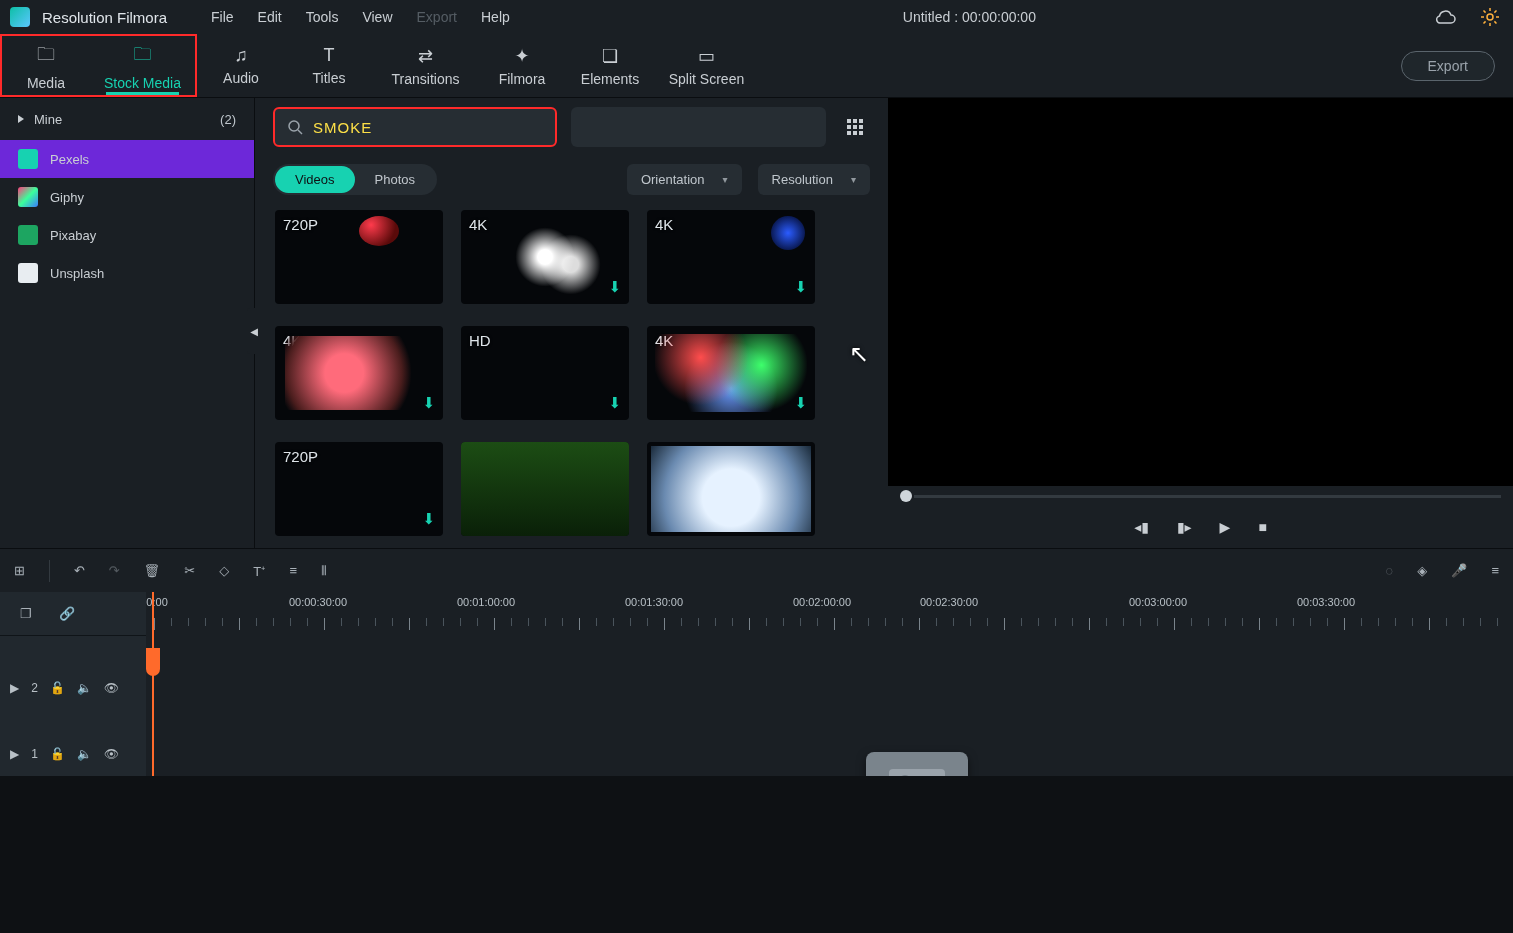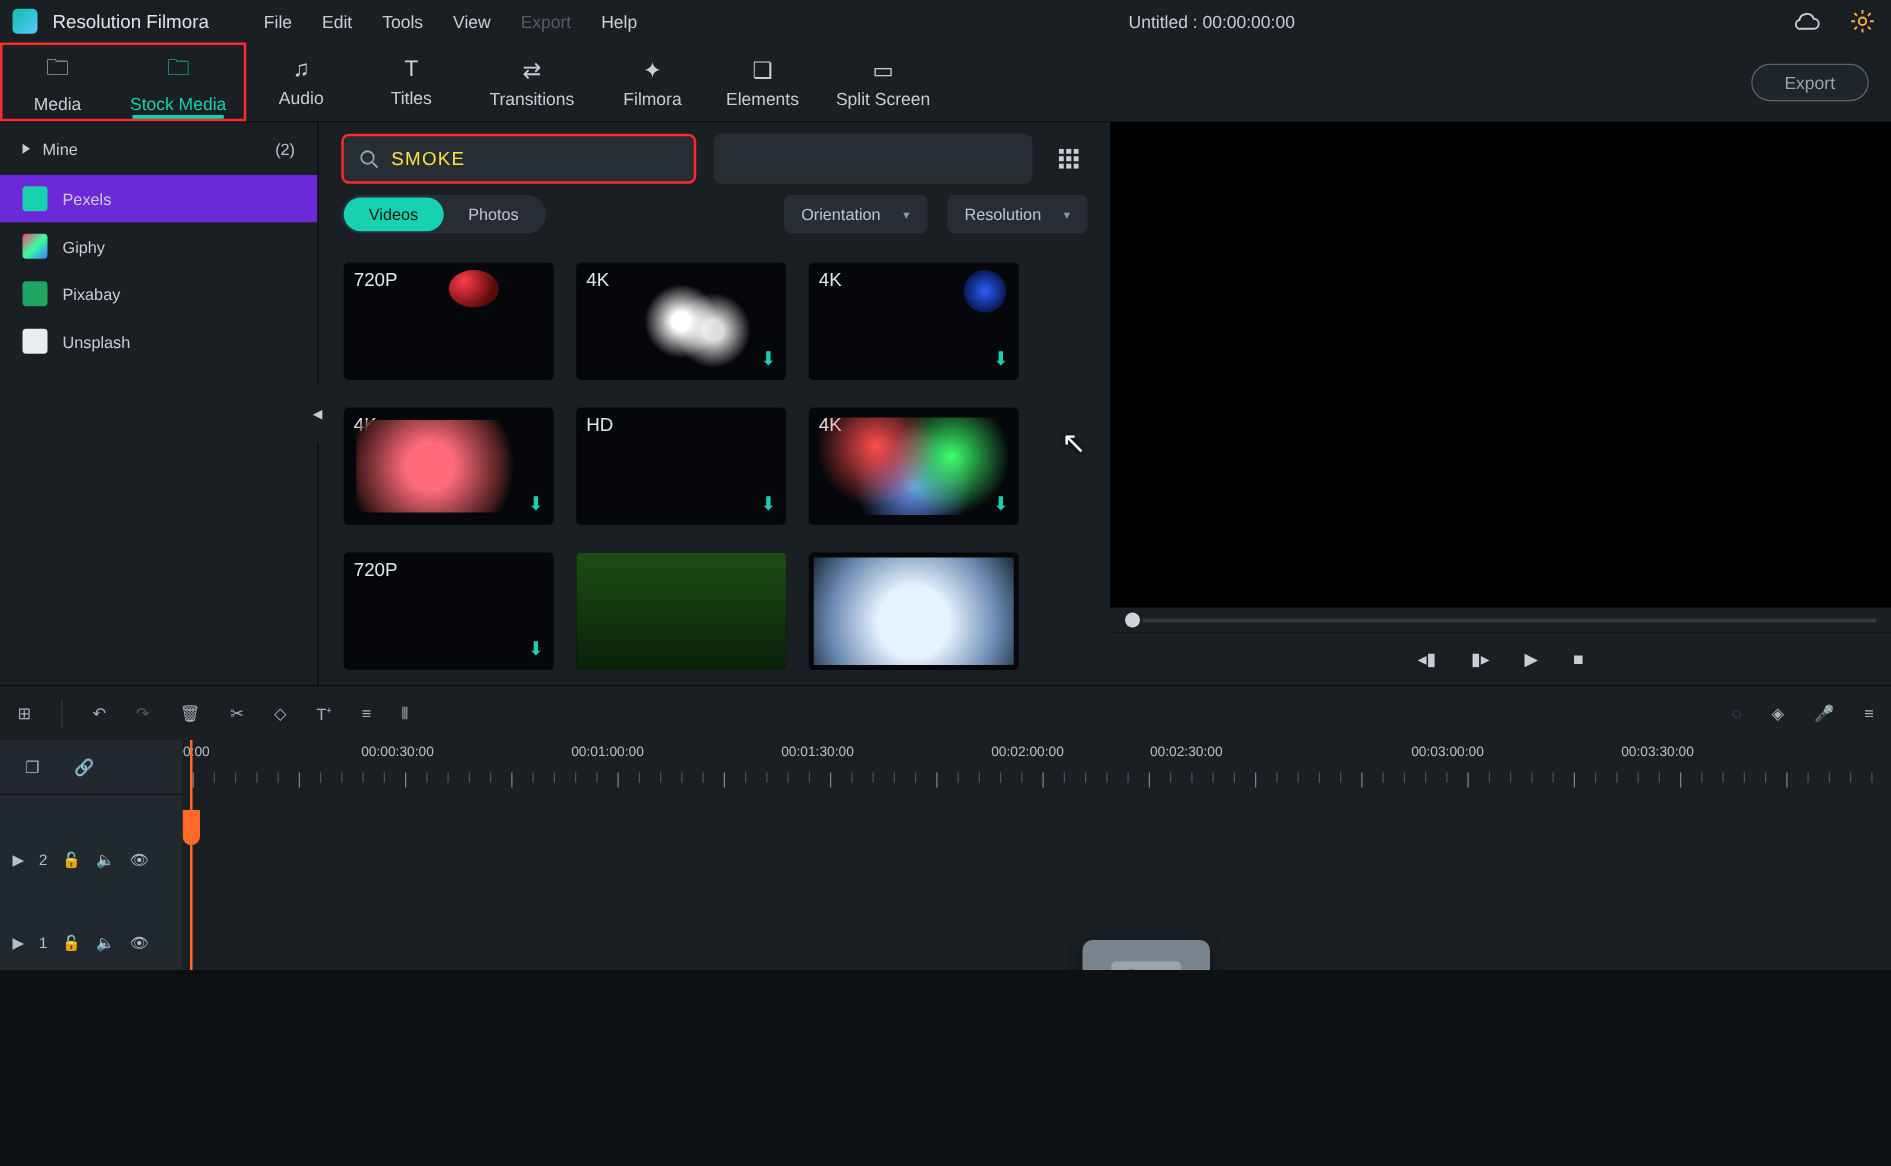--- a/index.html
+++ b/index.html
@@ -32,21 +32,21 @@
 .src.active { background:#6d28d9;text-align:center; }
 .src .sq { width:20px; height:20px; border-radius:3px; }
 
 .browser { flex:1; background:#1a1f24; position:relative; padding:0 18px; border-left:1px solid #0a0d10; }
 .searchrow { display:flex; align-items:center; gap:14px; height:58px; }
 .searchbox { flex:1; height:40px; background:#262d33; border:2px solid #ff2a2a; border-radius:6px; display:flex; align-items:center; padding:0 12px; gap:10px; max-width:338px; }
 .searchbox input { flex:1; background:transparent; border:none; outline:none; color:#fde047; font-size:15px; letter-spacing:1px; }
 .searchext { flex:1; height:40px; background:#262d33; border-radius:6px; }
 .gridbtn { width:30px; height:30px; display:flex; align-items:center; justify-content:center; color:#c9ced3; }
 
-.filterrow { display:flex; align-items:flex-start; gap:10px; height:46px; }
+.filterrow { display:flex; align-items:center; gap:10px; height:46px; }
 .pill { background:#262d33; border-radius:18px; padding:2px; display:flex; }
 .pillbtn { padding:6px 20px; border-radius:16px; color:#c0c6cc; font-size:13px; }
 .pillbtn.active { background:#17d2b1; color:#0e1114; }
 .dd { margin-left:auto; background:#262d33; border-radius:6px; padding:8px 14px; display:flex; align-items:center; gap:18px; color:#bfc6cc; }
 .dd .chev { font-size:10px; opacity:.7; }
 
 .grid { display:grid; grid-template-columns:repeat(3,168px); gap:22px 18px; padding:8px 2px; }
 .thumb { width:168px; height:94px; background:#05070a; border-radius:4px; position:relative; overflow:hidden; }
 .thumb .res { position:absolute; top:6px; left:8px; font-size:15px; color:#dfe5ea; text-shadow:0 0 3px #000; }
 .thumb .dl { position:absolute; right:8px; bottom:8px; color:#17d2b1; font-size:15px; }

